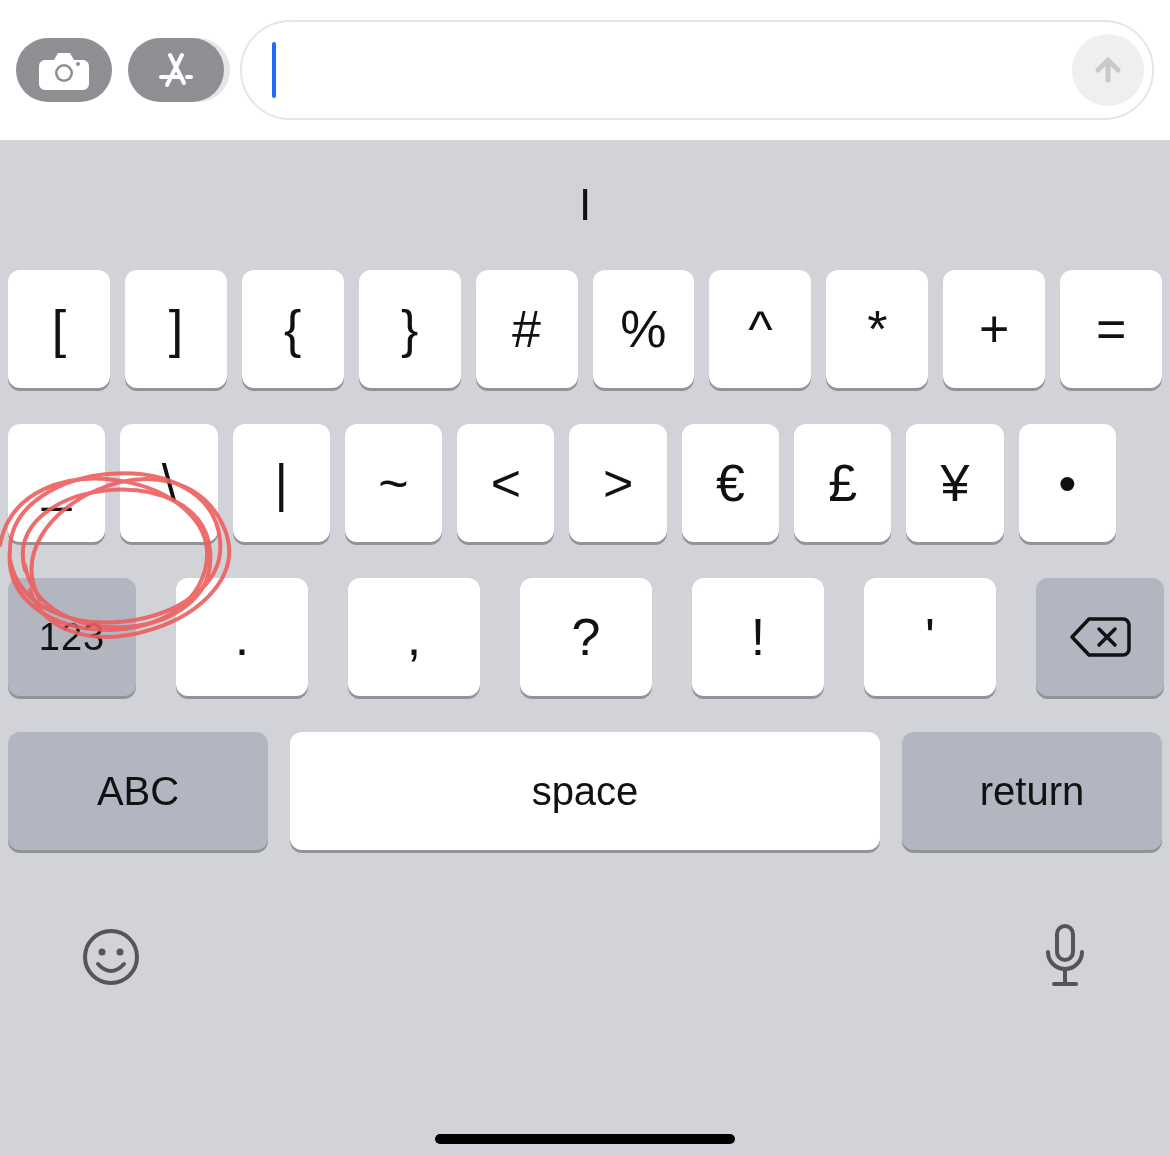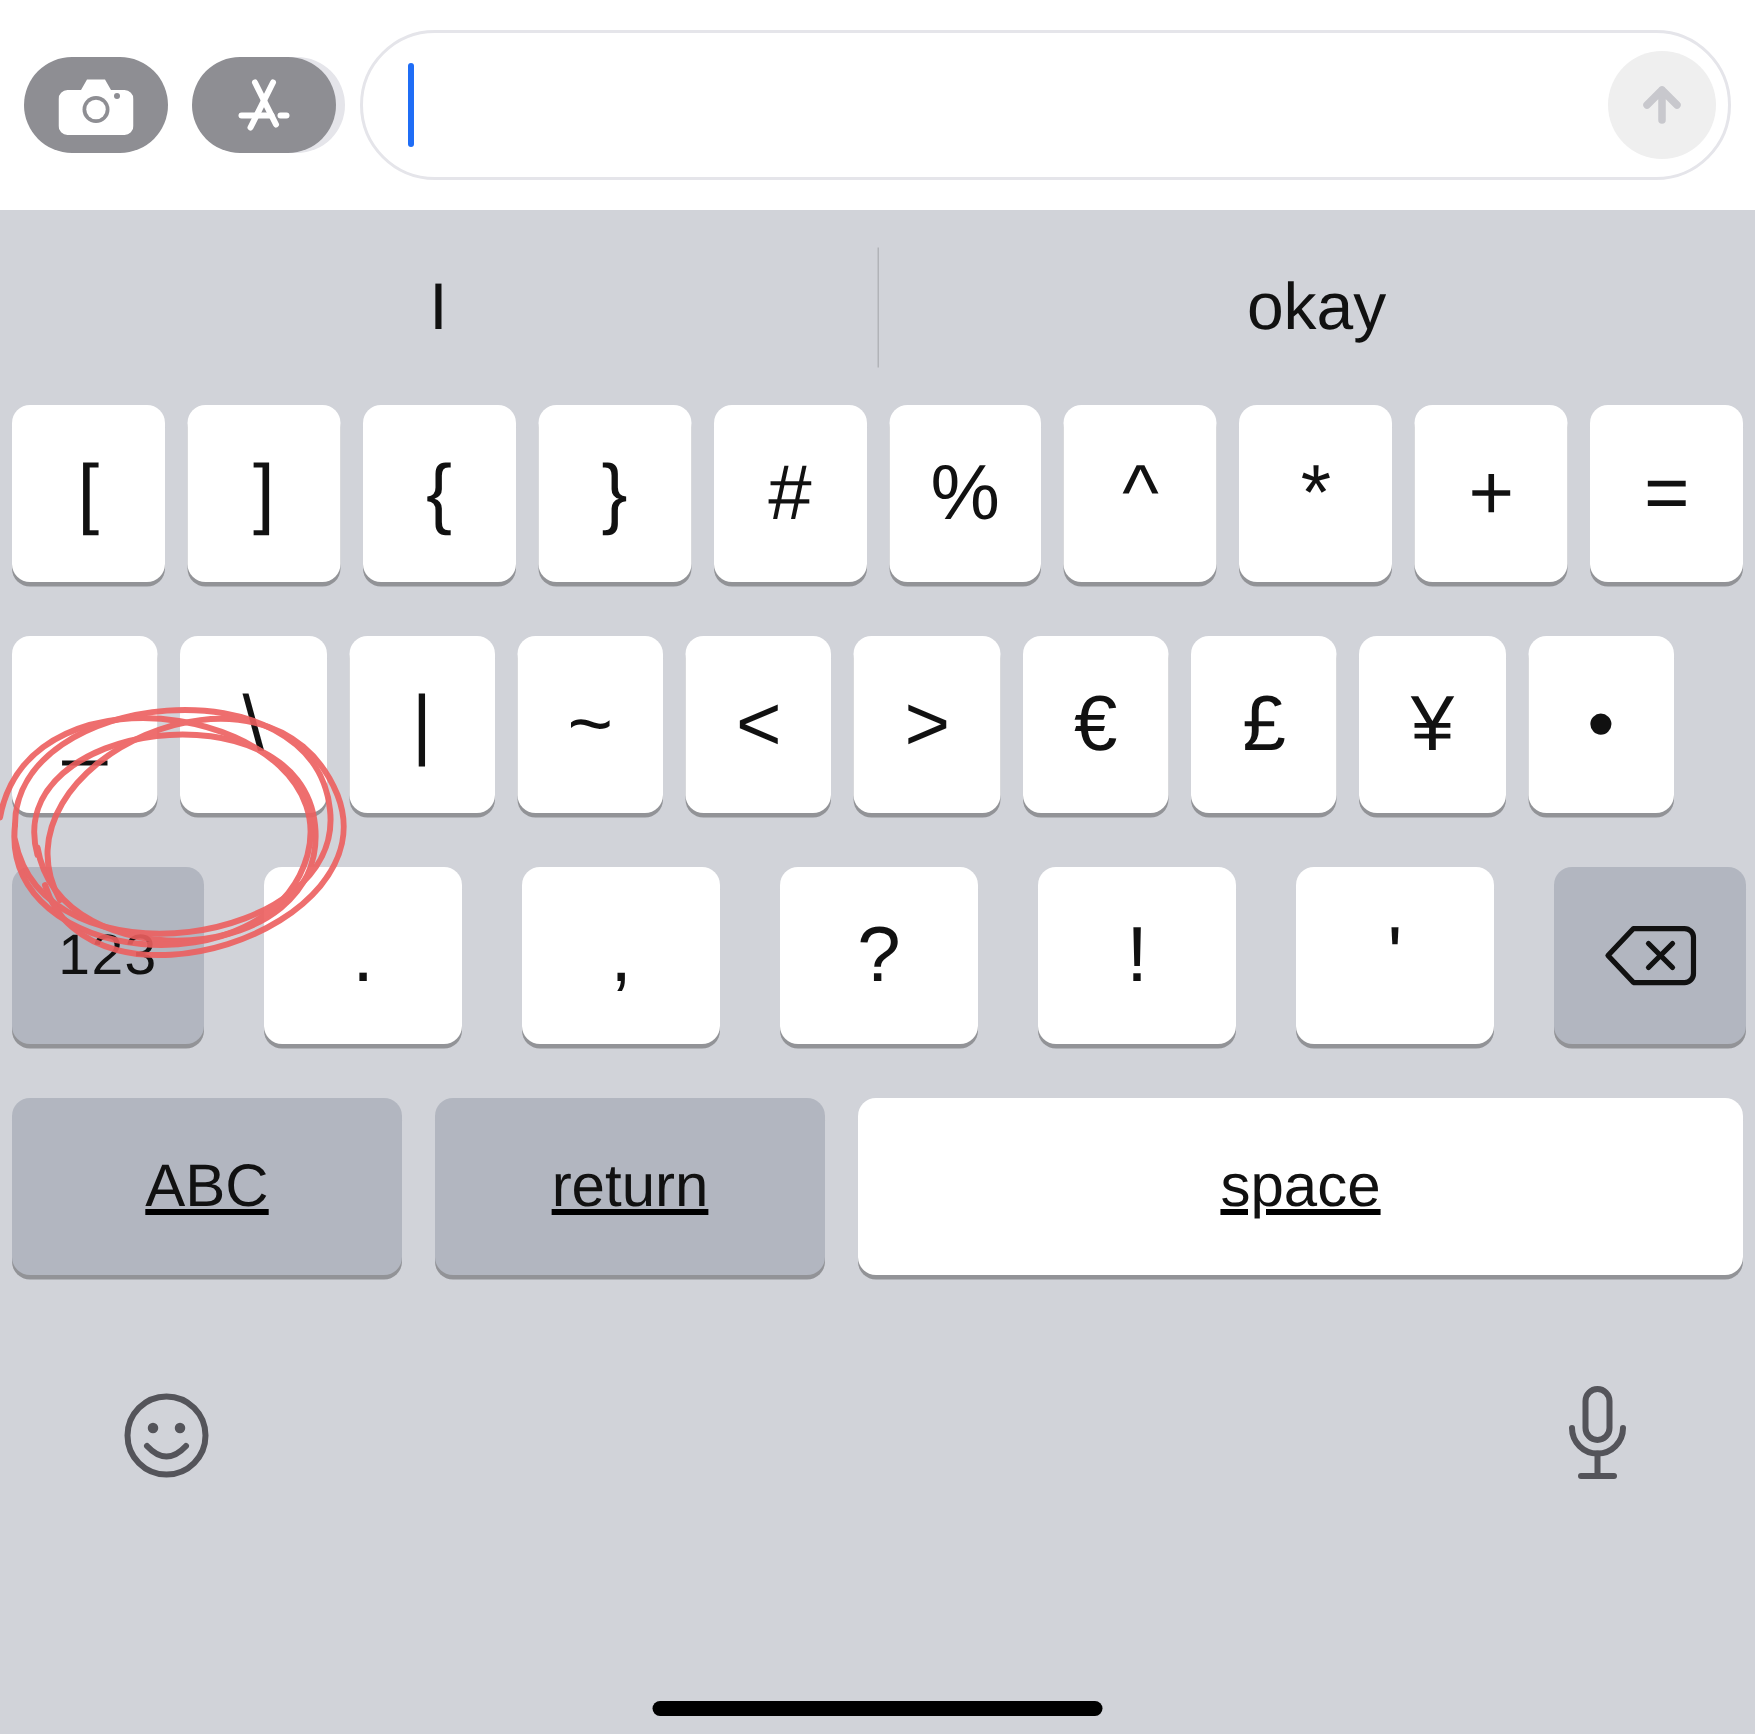--- a/index.html
+++ b/index.html
@@ -109,21 +109,21 @@
   .key.gray { background: #b2b6c0; }
   .key.small-text { font-size: 38px; letter-spacing: 1px; }
 
   .row2 { padding: 0 8px 0 8px; }
   .row2 .key:last-child { margin-right: 46px; }
 
   .row3 { gap: 40px; padding: 0 8px; }
   .row3 .key { flex: 0 0 128px; }
   .row3 .key.char { flex: 0 0 132px; }
 
-  .row4 { gap: 22px; padding: 0 8px; margin-bottom: 72px; text-decoration: underline; }
+  .row4 { gap: 22px; padding: 0 8px; margin-bottom: 72px; }
   .row4 .abc-key { flex: 0 0 260px; }
   .row4 .space-key { flex: 1; }
   .row4 .return-key { flex: 0 0 260px; }
   .row4 .key { height: 118px; font-size: 40px; }
 
   .bottom-bar {
     display: flex;
     align-items: center;
     justify-content: space-between;
     padding: 0 80px 20px 80px;
@@ -192,21 +192,20 @@
     <g fill="none" stroke="#ed5f5f" stroke-width="4" stroke-linecap="round" opacity="0.9">
       <path d="M40 150 C 40 60, 240 40, 250 140 C 260 230, 60 260, 40 160"></path>
       <path d="M55 170 C 30 80, 230 55, 240 150 C 250 245, 70 255, 55 165"></path>
       <path d="M30 145 C 50 35, 260 75, 235 170 C 210 260, 30 245, 40 150"></path>
       <path d="M70 200 C 20 110, 210 20, 255 130 C 290 220, 90 285, 60 190"></path>
     </g>
   </svg>
 
   <div class="suggestions">
     <div class="sugg">I</div>
-    <div class="sugg">okay</div>
   </div>
 
   <div class="row">
     <div class="key">[</div>
     <div class="key">]</div>
     <div class="key">{</div>
     <div class="key">}</div>
     <div class="key">#</div>
     <div class="key">%</div>
     <div class="key">^</div>
@@ -238,22 +237,22 @@
     <div class="key gray">
       <svg width="62" height="44" viewBox="0 0 62 44">
         <path fill="none" stroke="#111" stroke-width="3.5" stroke-linejoin="round" d="M20 4 H54 a6 6 0 0 1 6 6 v24 a6 6 0 0 1 -6 6 H20 L3 22 Z"></path>
         <path stroke="#111" stroke-width="3.5" stroke-linecap="round" d="M30 14 L46 30 M46 14 L30 30"></path>
       </svg>
     </div>
   </div>
 
   <div class="row row4">
     <div class="key gray abc-key">ABC</div>
+    <div class="key space-key">space</div>
     <div class="key gray return-key">return</div>
-    <div class="key space-key">space</div>
   </div>
 
   <div class="bottom-bar">
     <div class="bottom-icon">
       <svg width="62" height="62" viewBox="0 0 62 62">
         <circle cx="31" cy="31" r="26" fill="none" stroke="#54545a" stroke-width="4"></circle>
         <circle cx="22" cy="26" r="3.5" fill="#54545a"></circle>
         <circle cx="40" cy="26" r="3.5" fill="#54545a"></circle>
         <path d="M18 38 q13 14 26 0" fill="none" stroke="#54545a" stroke-width="4" stroke-linecap="round"></path>
       </svg>

